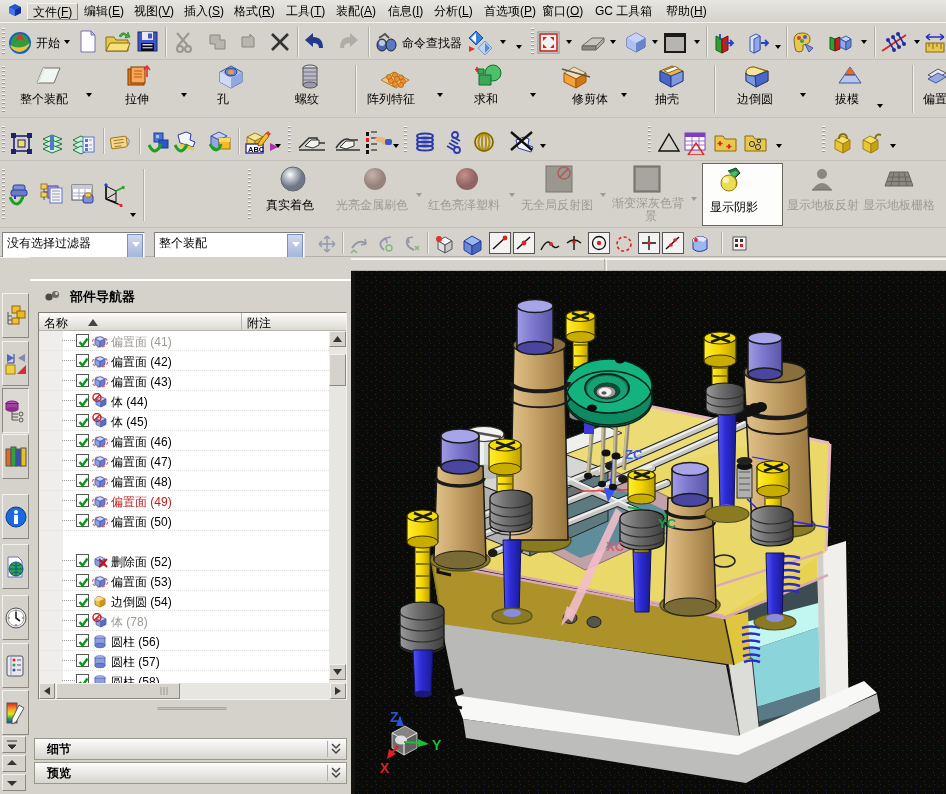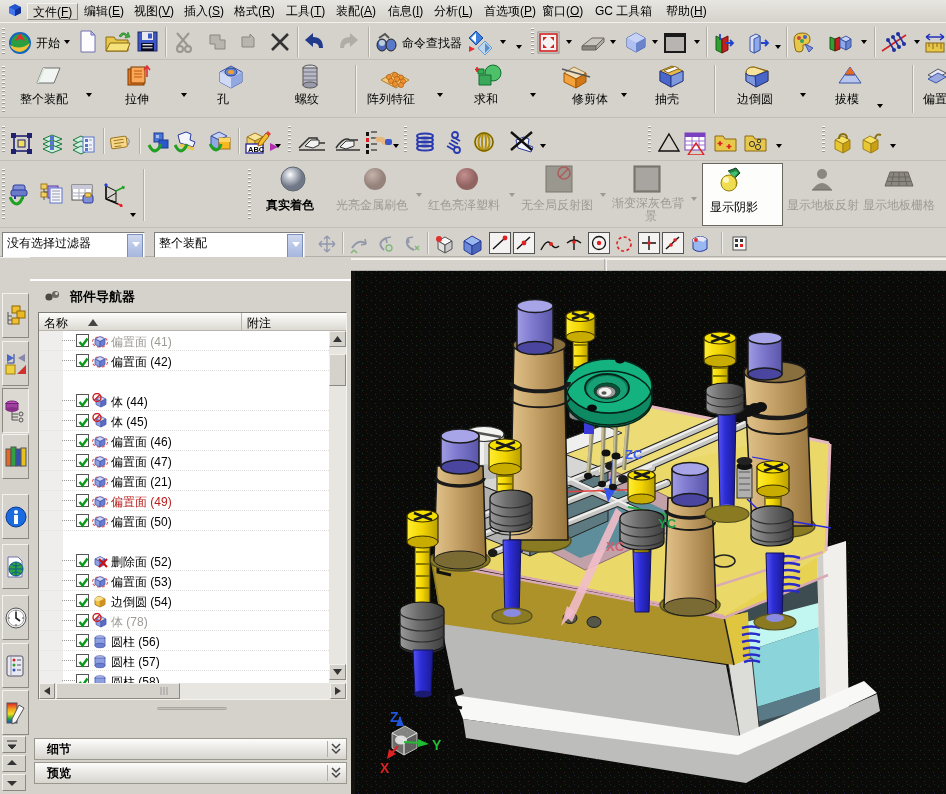--- a/index.html
+++ b/index.html
@@ -509,21 +509,21 @@
  <svg class="abs" style="left:279px;top:4px" width="28" height="28">
         <defs>
           <radialGradient id="sph1" cx="38%" cy="32%">
             <stop offset="0%" stop-color="#ffffff"></stop>
             <stop offset="35%" stop-color="#c8ccd4"></stop>
             <stop offset="100%" stop-color="#707888"></stop>
           </radialGradient>
         </defs>
         <circle cx="14" cy="14" r="12" fill="url(#sph1)" stroke="#606870"></circle>
       </svg>
- <div class="lbl" style="left:266px;top:36px;font-weight:bold">真实着色</div>
+ <div class="lbl" style="left:266px;top:36px;font-weight:normal">真实着色</div>
  <svg class="abs" style="left:362px;top:5px" width="26" height="26">
         <defs>
           <radialGradient id="sph2" cx="38%" cy="32%">
             <stop offset="0%" stop-color="#c0a8a0"></stop>
             <stop offset="100%" stop-color="#806860"></stop>
           </radialGradient>
         </defs>
         <circle cx="13" cy="13" r="11" fill="url(#sph2)" opacity=".75"></circle>
       </svg>
  <div class="lbl glbl" style="left:336px;top:36px">光亮金属刷色</div>
@@ -783,20 +783,33 @@
               <path d="M2.5 6 L5.5 9.5 L10.5 2.5" fill="none" stroke="#0a9a1a" stroke-width="2.4"></path>
             </svg></span>
           <span class="abs" style="left:52px;top:2px"><svg width="17" height="16">
               <ellipse cx="8" cy="9" rx="7.6" ry="5" fill="none" stroke="#e06060" stroke-width="1.2" stroke-dasharray="3 2"></ellipse>
               <polygon points="3,6 8,3.5 13,6 8,8.5" fill="#d0daf6" stroke="#4a5ab0" stroke-width=".8"></polygon>
               <polygon points="3,6 8,8.5 8,14 3,11.5" fill="#8fa0e0" stroke="#4a5ab0" stroke-width=".8"></polygon>
               <polygon points="8,8.5 13,6 13,11.5 8,14" fill="#6a7ed0" stroke="#4a5ab0" stroke-width=".8"></polygon>
             </svg></span>
           <span class="rtxt" style="color:#000">偏置面 (42)</span>
         </div>
+        <div class="row" style="top:40px">
+          <span class="dots"></span>
+          <span class="cb"><svg width="13" height="13">
+              <path d="M2.5 6 L5.5 9.5 L10.5 2.5" fill="none" stroke="#0a9a1a" stroke-width="2.4"></path>
+            </svg></span>
+          <span class="abs" style="left:52px;top:2px"><svg width="17" height="16">
+              <ellipse cx="8" cy="9" rx="7.6" ry="5" fill="none" stroke="#e06060" stroke-width="1.2" stroke-dasharray="3 2"></ellipse>
+              <polygon points="3,6 8,3.5 13,6 8,8.5" fill="#d0daf6" stroke="#4a5ab0" stroke-width=".8"></polygon>
+              <polygon points="3,6 8,8.5 8,14 3,11.5" fill="#8fa0e0" stroke="#4a5ab0" stroke-width=".8"></polygon>
+              <polygon points="8,8.5 13,6 13,11.5 8,14" fill="#6a7ed0" stroke="#4a5ab0" stroke-width=".8"></polygon>
+            </svg></span>
+          <span class="rtxt" style="color:#000">偏置面 (43)</span>
+        </div>
         <div class="row" style="top:60px">
           <span class="dots"></span>
           <span class="cb"><svg width="13" height="13">
               <path d="M2.5 6 L5.5 9.5 L10.5 2.5" fill="none" stroke="#0a9a1a" stroke-width="2.4"></path>
             </svg></span>
           <span class="abs" style="left:52px;top:2px"><svg width="17" height="16">
               <polygon points="4,6 9,3.5 14,6 9,8.5" fill="#c8d4f0" stroke="#4a5ab0" stroke-width=".8"></polygon>
               <polygon points="4,6 9,8.5 9,14 4,11.5" fill="#8fa0e0" stroke="#4a5ab0" stroke-width=".8"></polygon>
               <polygon points="9,8.5 14,6 14,11.5 9,14" fill="#5a6ec0" stroke="#4a5ab0" stroke-width=".8"></polygon>
               <circle cx="5" cy="4.5" r="4" fill="none" stroke="#cc2020" stroke-width="1.4"></circle>
@@ -848,21 +861,21 @@
           <span class="dots"></span>
           <span class="cb"><svg width="13" height="13">
               <path d="M2.5 6 L5.5 9.5 L10.5 2.5" fill="none" stroke="#0a9a1a" stroke-width="2.4"></path>
             </svg></span>
           <span class="abs" style="left:52px;top:2px"><svg width="17" height="16">
               <ellipse cx="8" cy="9" rx="7.6" ry="5" fill="none" stroke="#e06060" stroke-width="1.2" stroke-dasharray="3 2"></ellipse>
               <polygon points="3,6 8,3.5 13,6 8,8.5" fill="#d0daf6" stroke="#4a5ab0" stroke-width=".8"></polygon>
               <polygon points="3,6 8,8.5 8,14 3,11.5" fill="#8fa0e0" stroke="#4a5ab0" stroke-width=".8"></polygon>
               <polygon points="8,8.5 13,6 13,11.5 8,14" fill="#6a7ed0" stroke="#4a5ab0" stroke-width=".8"></polygon>
             </svg></span>
-          <span class="rtxt" style="color:#000">偏置面 (21)</span>
+          <span class="rtxt" style="color:#000">偏置面 (48)</span>
         </div>
         <div class="row" style="top:160px">
           <span class="dots"></span>
           <span class="cb"><svg width="13" height="13">
               <path d="M2.5 6 L5.5 9.5 L10.5 2.5" fill="none" stroke="#0a9a1a" stroke-width="2.4"></path>
             </svg></span>
           <span class="abs" style="left:52px;top:2px"><svg width="17" height="16">
               <ellipse cx="8" cy="9" rx="7.6" ry="5" fill="none" stroke="#e06060" stroke-width="1.2" stroke-dasharray="3 2"></ellipse>
               <polygon points="3,6 8,3.5 13,6 8,8.5" fill="#d0daf6" stroke="#4a5ab0" stroke-width=".8"></polygon>
               <polygon points="3,6 8,8.5 8,14 3,11.5" fill="#8fa0e0" stroke="#4a5ab0" stroke-width=".8"></polygon>

